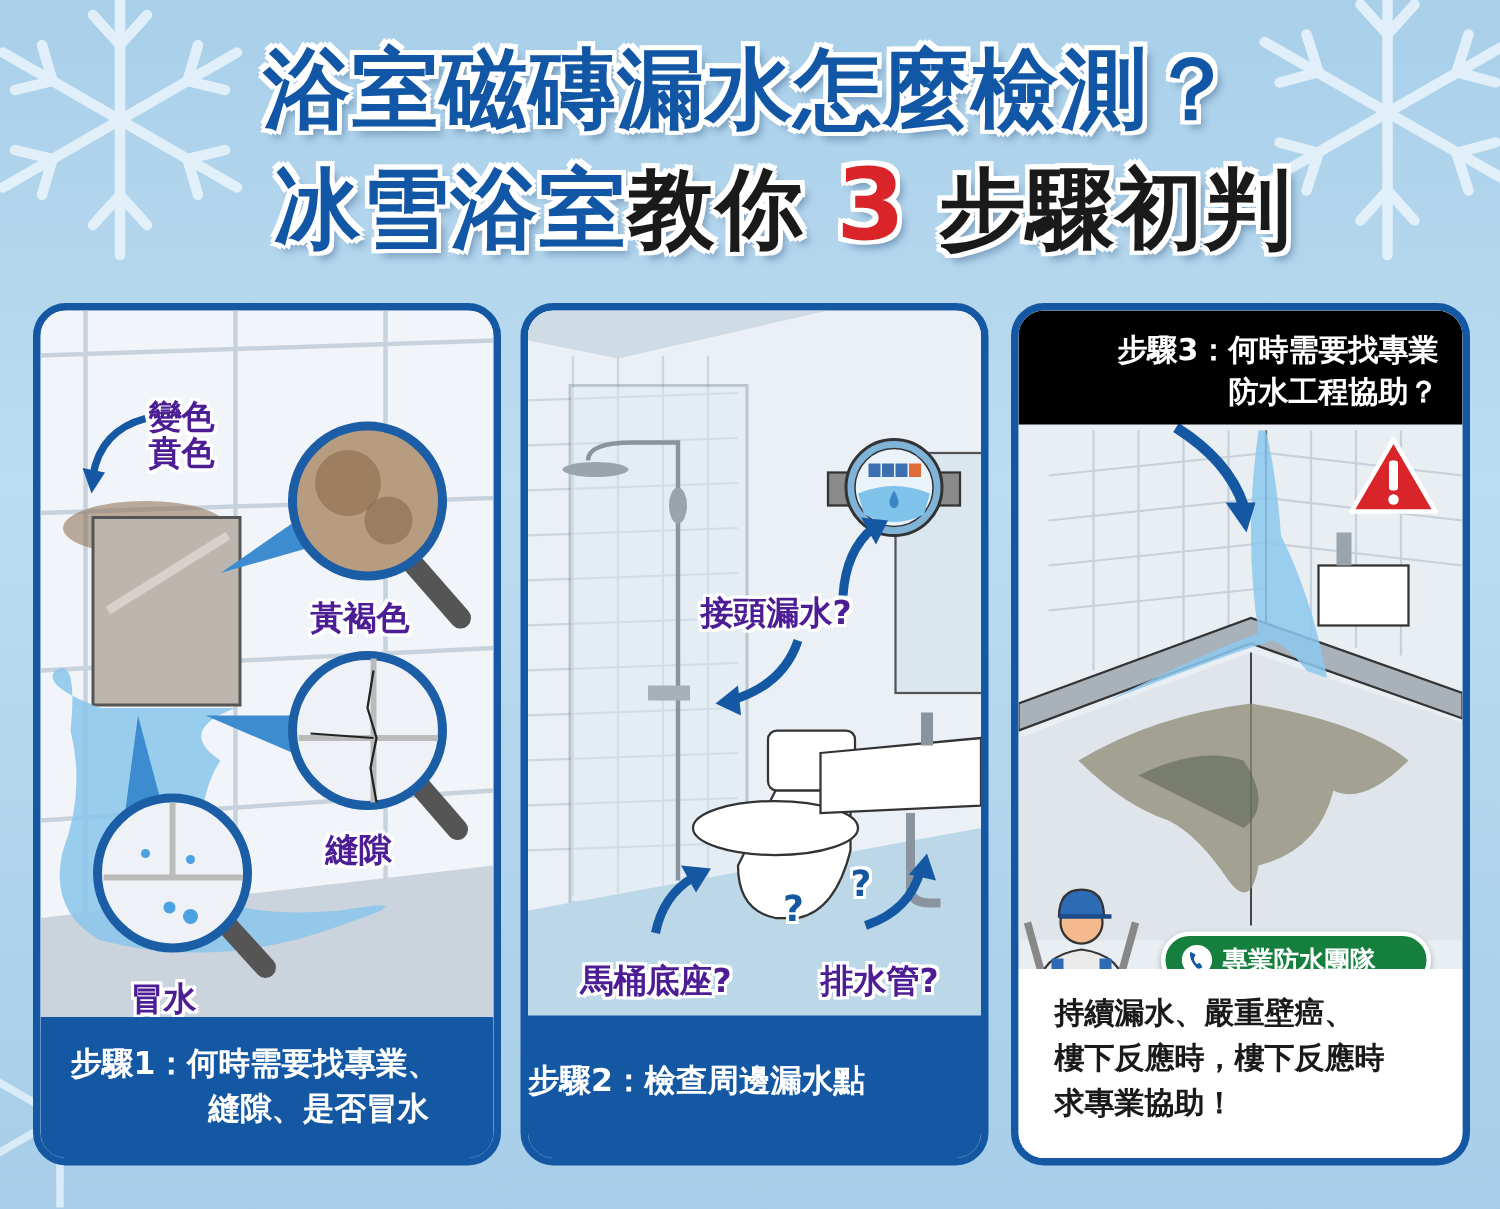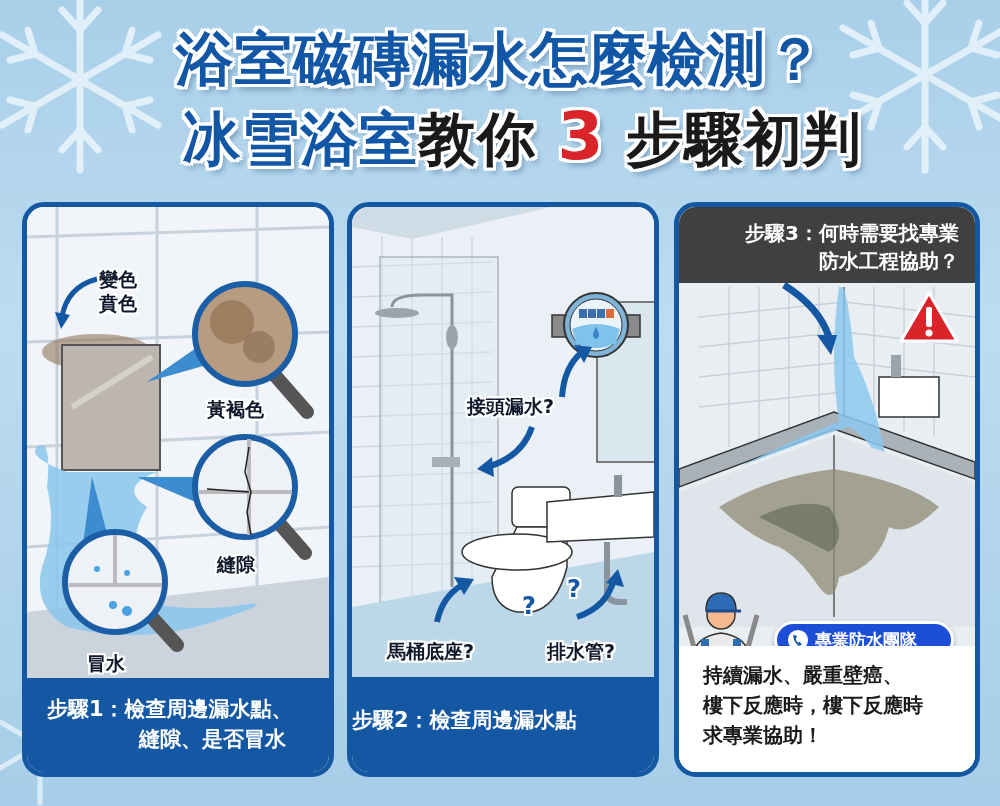--- a/index.html
+++ b/index.html
@@ -38,38 +38,38 @@
   .caption {
     position: absolute; left: 0; right: 0; bottom: 0;
     background: #1457a3; color: #fff; font-weight: bold;
     font-size: 21px; line-height: 30px;
   }
   .p1 .caption { height: 94px; padding: 16px 14px 0 20px; }
   .p1 .caption .c2 { display: block; padding-left: 92px; }
   .p2 .caption { height: 95px; padding-top: 28px; }
   .p3 .head {
     position: absolute; left: 0; right: 0; top: 0; height: 76px;
-    background: #404040; color: #fff; font-weight: bold; font-size: 20px; line-height: 28px;
+    background: #000000; color: #fff; font-weight: bold; font-size: 20px; line-height: 28px;
     padding: 12px 16px 0 26px; text-align: right;
   }
   .p3 .head span { display: block; }
   .label {
-    position: absolute; font-weight: bold; color: #0f172a; font-size: 19px;
+    position: absolute; font-weight: bold; color: #4c1d95; font-size: 22px;
     text-shadow: 2px 2px 0 #fff, -2px -2px 0 #fff, 2px -2px 0 #fff, -2px 2px 0 #fff, 0 2px 0 #fff, 0 -2px 0 #fff, 2px 0 0 #fff, -2px 0 0 #fff;
     white-space: nowrap;
   }
   .lbl-biz { line-height: 24px; }
   .p3 .bottom {
     position: absolute; left: 0; right: 0; bottom: 0; height: 126px; background: #fff;
     padding: 14px 10px 1px 24px; font-weight: bold; font-size: 20px; line-height: 30px; color: #1a1a1a;
   }
   .p3 .bottom span { display: block; }
   .team-badge {
     position: absolute; left: 95px; top: 414px; width: 180px; height: 38px;
-    background: #1d4ed8; border: 3px solid #fff; border-radius: 20px; color: #fff;
+    background: #15803d; border: 3px solid #fff; border-radius: 20px; color: #fff;
     font-weight: bold; font-size: 17px; display: flex; align-items: center; padding-left: 10px;
     box-shadow: 0 2px 4px rgba(0,0,0,.3);
   }
   .team-badge .phone { width: 22px; height: 22px; margin-right: 6px; }
 </style>
 </head>
 <body>
 
 <svg class="bg-flake" style="left:-10px;top:-20px" width="180" height="200" viewBox="-90 -100 180 200">
   <g stroke="#eaf5fc" stroke-width="7" stroke-linecap="round" fill="none">
@@ -171,21 +171,21 @@
     </g>
   </svg>
   <div class="label lbl-biz" style="left:72px;top:60px;">
     <span style="display:block">變色</span>
     <span style="display:block">賁色</span>
   </div>
   <div class="label" style="left:180px;top:190px;">黃褐色</div>
   <div class="label" style="left:190px;top:345px;">縫隙</div>
   <div class="label" style="left:60px;top:444px;">冒水</div>
   <div class="caption">
-    <span>步驟1：檢查周邊漏水點、</span>
+    <span>步驟1：何時需要找專業、</span>
     <span class="c2">縫隙、是否冒水</span>
   </div>
 </div>
 
 <div class="panel p2">
   <svg class="scene" width="302" height="480" viewBox="0 0 302 480">
     <rect width="302" height="480" fill="#eaf0f5"></rect>
     <path d="M0 0 L302 0 L200 0 L60 32 L0 20 Z" fill="#cfdbe5"></path>
 
     <g stroke="#cdd6de" stroke-width="1.5">

